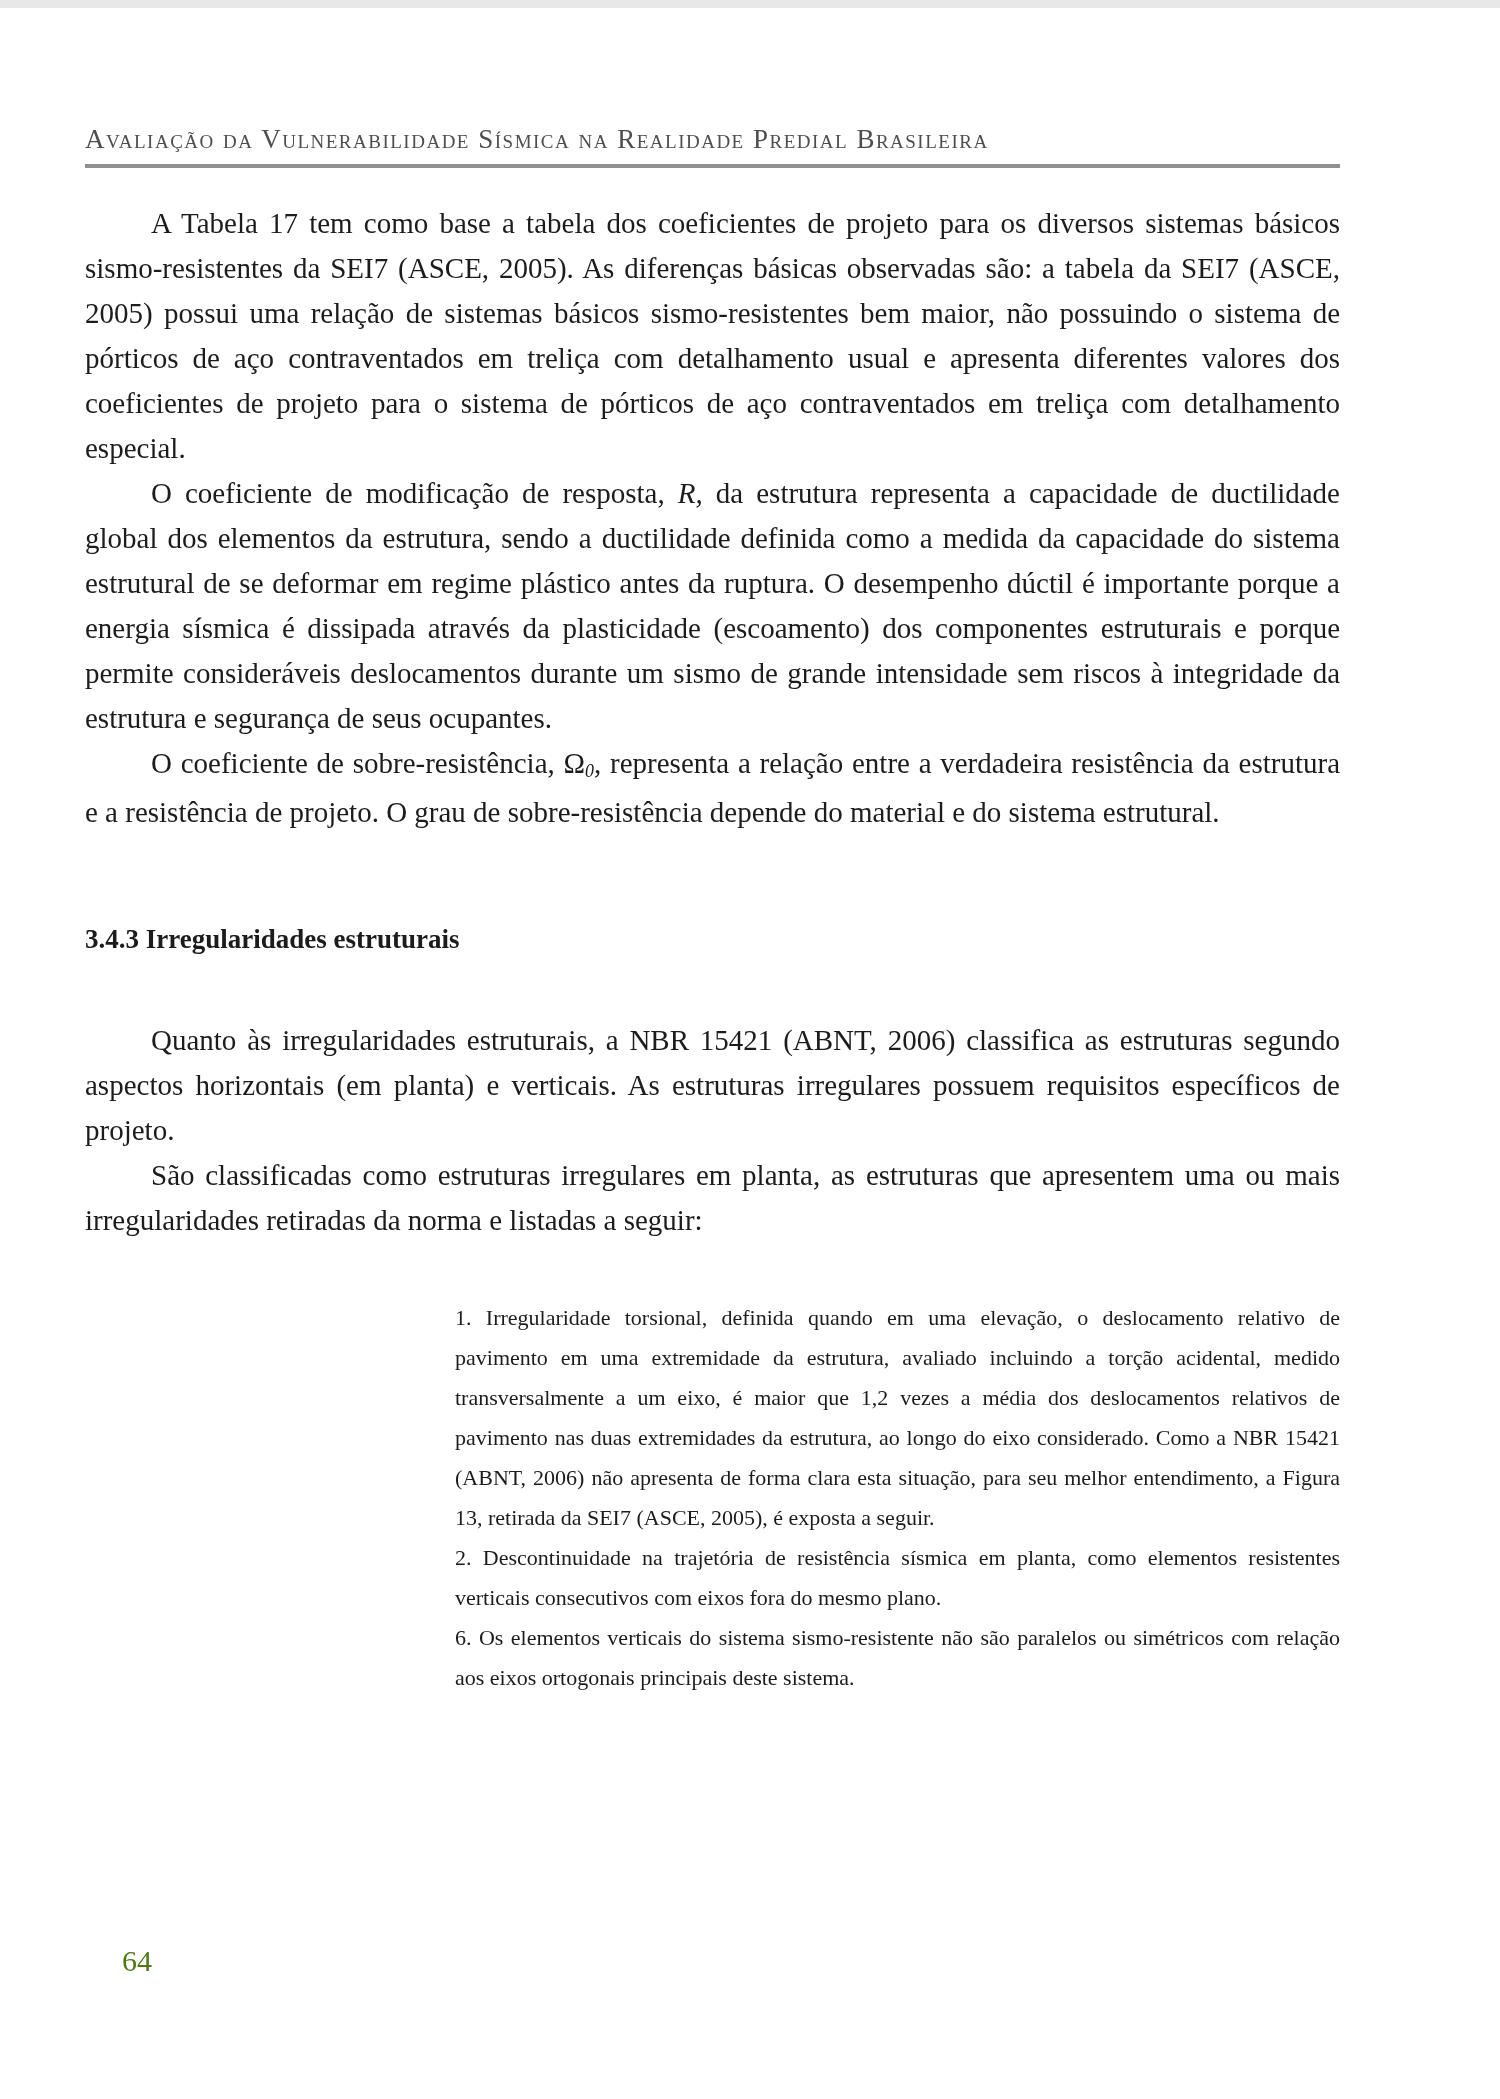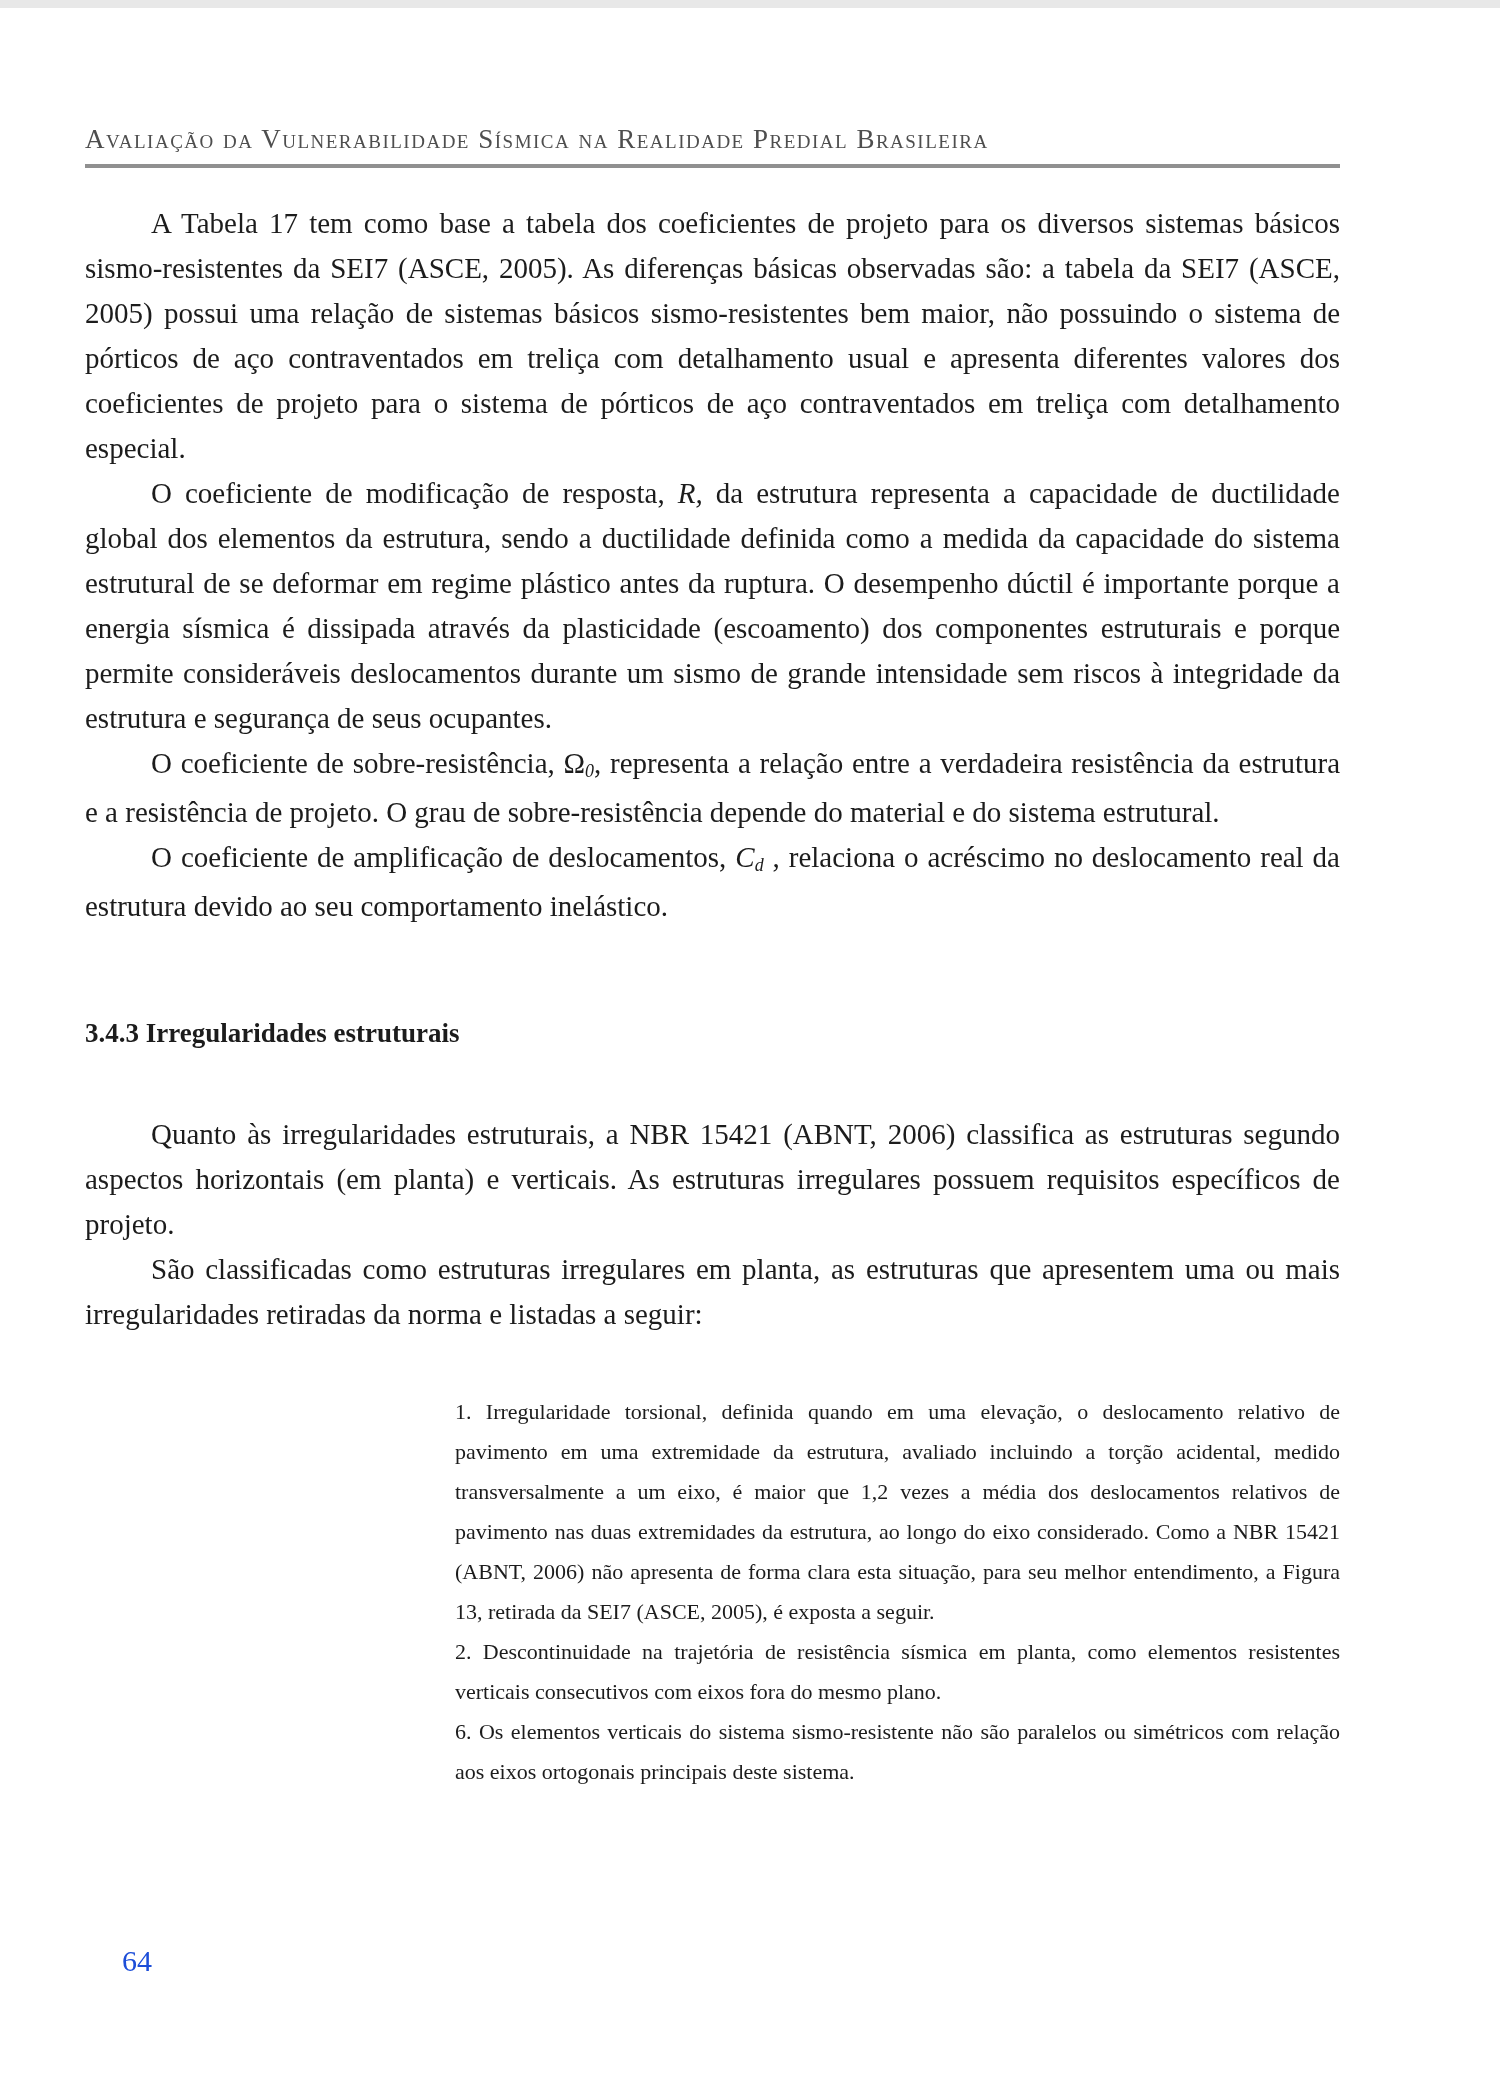--- a/index.html
+++ b/index.html
@@ -70,21 +70,21 @@
     font-size: 22px;
     line-height: 40px;
     text-align: justify;
     margin: 0;
   }
   .page-number {
     position: absolute;
     left: 122px;
     top: 1936px;
     font-size: 30px;
-    color: #1d4ed8;
+    color: #4d7c0f;
   }
 </style>
 </head>
 <body>
 
 <div class="page">
 
   <div class="header-zone">
     <div class="running-head">Avaliação da Vulnerabilidade Sísmica na Realidade Predial Brasileira</div>
     <div class="header-rule"></div>
@@ -97,23 +97,20 @@
     </p>
 
     <p class="para">
       <span>O coeficiente de modificação de resposta, </span><span class="sym-italic">R,</span><span> da estrutura representa a capacidade de ductilidade global dos elementos da estrutura, sendo a ductilidade definida como a medida da capacidade do sistema estrutural de se deformar em regime plástico antes da ruptura. O desempenho dúctil é importante porque a energia sísmica é dissipada através da plasticidade (escoamento) dos componentes estruturais e porque permite consideráveis deslocamentos durante um sismo de grande intensidade sem riscos à integridade da estrutura e segurança de seus ocupantes.</span>
     </p>
 
     <p class="para">
       <span>O coeficiente de sobre-resistência, </span><span class="sym-upright">Ω</span><span class="sub">0</span><span>, representa a relação entre a verdadeira resistência da estrutura e a resistência de projeto. O grau de sobre-resistência depende do material e do sistema estrutural.</span>
     </p>
 
-    <p class="para">
-      <span>O coeficiente de amplificação de deslocamentos, </span><span class="sym-italic">C</span><span class="sub">d</span><span> , relaciona o acréscimo no deslocamento real da estrutura devido ao seu comportamento inelástico.</span>
-    </p>
 
     <h2 class="section-heading">3.4.3 Irregularidades estruturais</h2>
 
     <p class="para">
       <span>Quanto às irregularidades estruturais, a NBR 15421 (ABNT, 2006) classifica as estruturas segundo aspectos horizontais (em planta) e verticais. As estruturas irregulares possuem requisitos específicos de projeto.</span>
     </p>
 
     <p class="para">
       <span>São classificadas como estruturas irregulares em planta, as estruturas que apresentem uma ou mais irregularidades retiradas da norma e listadas a seguir:</span>
     </p>

